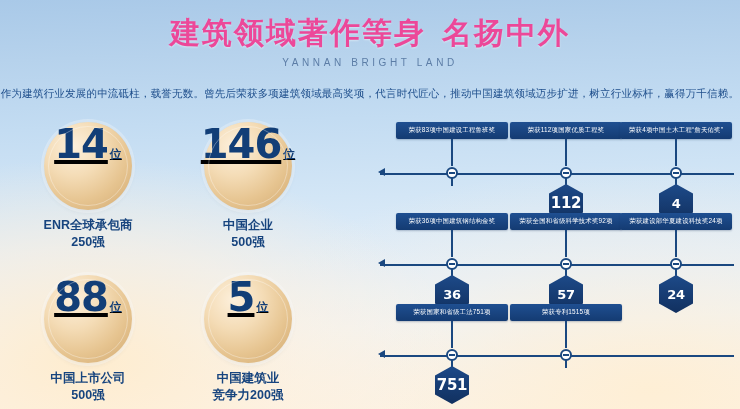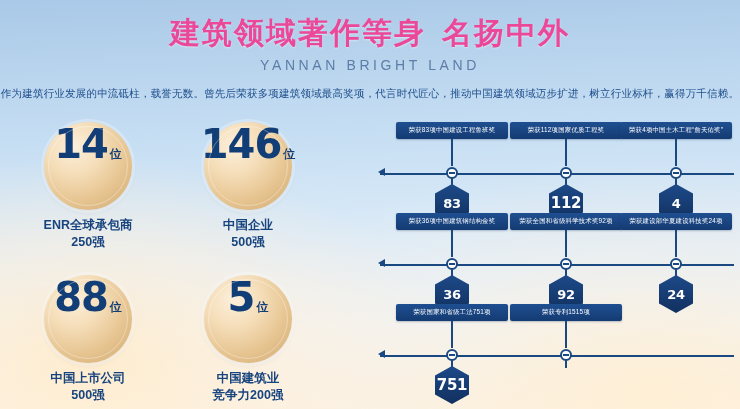--- a/index.html
+++ b/index.html
@@ -15,21 +15,21 @@
   .stage { position:absolute; inset:0; }
 
   
   .header { position:absolute; top:14px; left:0; width:100%; text-align:center; }
   .title {
     font-size:30px; font-weight:bold; color:#ec4899; letter-spacing:2px;
     line-height:38px; text-shadow:0 1px 2px rgba(255,255,255,0.45);
   }
   .title .gap { display:inline-block; width:16px; }
   .subtitle-en {
-    margin-top:5px; font-size:14px; color:#5c7da6; letter-spacing:3.6px;
+    margin-top:5px; font-size:10px; color:#5c7da6; letter-spacing:3.6px;
     font-weight:normal;
   }
   .lead {
     position:absolute; top:86px; left:0; width:100%; text-align:center;
     font-size:10.5px; color:#1f4f8c; letter-spacing:0.2px; line-height:14px;
   }
 
   
   .stats { position:absolute; left:8px; top:122px; width:330px; }
   .stat-row { display:flex; }
@@ -37,20 +37,21 @@
     width:160px; text-align:center;
   }
   .circle {
     width:88px; height:88px; border-radius:50%;
     margin:0 auto;
     background:
       radial-gradient(circle at 34% 28%, #fdf0dc 0%, #f4dcb6 34%, #e6c490 64%, #d9b37c 86%, #cda66e 100%);
     box-shadow:0 0 0 3px rgba(255,255,255,0.30), 0 2px 5px rgba(80,90,110,0.13);
     display:flex; align-items:baseline; justify-content:center;
     position:relative;
+    text-decoration:underline;
   }
   .circle::after{
     content:""; position:absolute; inset:4px; border-radius:50%;
     border:1px solid rgba(255,255,255,0.33);
   }
   .circle-inner{ display:flex; align-items:baseline; }
   .num {
     font-family:"DejaVu Sans","Liberation Sans",sans-serif;
     font-size:40px; font-weight:bold; color:#123e77; letter-spacing:-1px;
     line-height:44px;
@@ -186,23 +187,20 @@
   <div class="timeline">
 
     <div class="tl-row">
       <div class="tl-line"></div>
       <div class="tl-arrow"></div>
       <div class="tl-item" style="left:18px">
         <span class="tl-card">荣获83项中国建设工程鲁班奖</span>
         <div class="tl-stem"></div>
         <div class="tl-node"></div>
         <div class="tl-stem2"></div>
-        <div class="hex">
-          <span class="hex-num">83</span>
-        </div>
       </div>
       <div class="tl-item" style="left:132px">
         <span class="tl-card">荣获112项国家优质工程奖</span>
         <div class="tl-stem"></div>
         <div class="tl-node"></div>
         <div class="tl-stem2"></div>
         <div class="hex wide">
           <span class="hex-num">112</span>
         </div>
       </div>
@@ -228,21 +226,21 @@
         <div class="hex">
           <span class="hex-num">36</span>
         </div>
       </div>
       <div class="tl-item" style="left:132px">
         <span class="tl-card">荣获全国和省级科学技术奖92项</span>
         <div class="tl-stem"></div>
         <div class="tl-node"></div>
         <div class="tl-stem2"></div>
         <div class="hex">
-          <span class="hex-num">92</span>
+          <span class="hex-num">57</span>
         </div>
       </div>
       <div class="tl-item" style="left:242px">
         <span class="tl-card">荣获建设部华夏建设科技奖24项</span>
         <div class="tl-stem"></div>
         <div class="tl-node"></div>
         <div class="tl-stem2"></div>
         <div class="hex">
           <span class="hex-num">24</span>
         </div>

